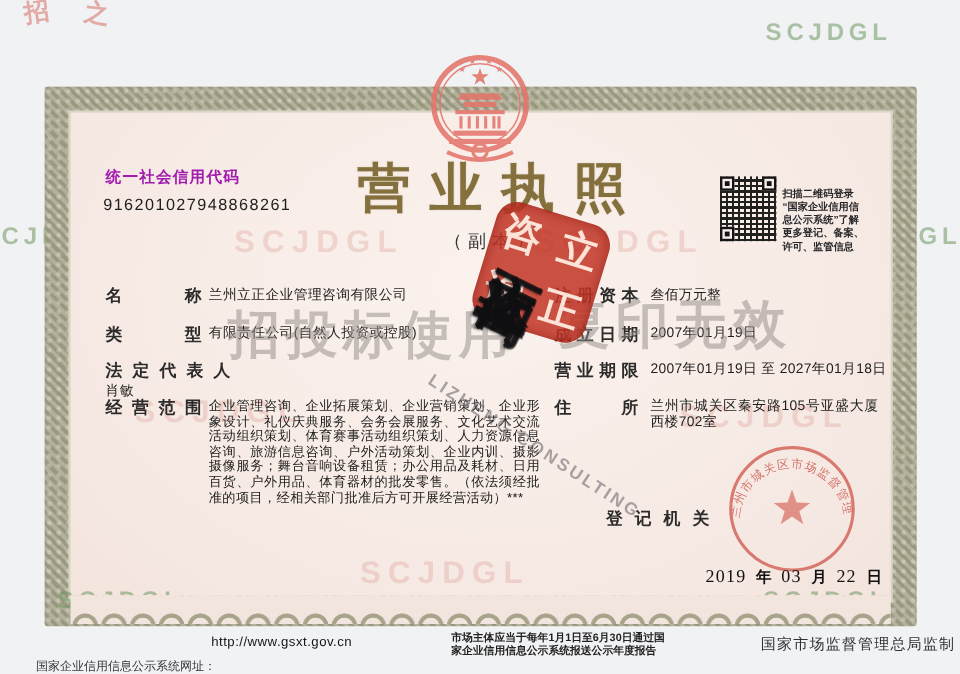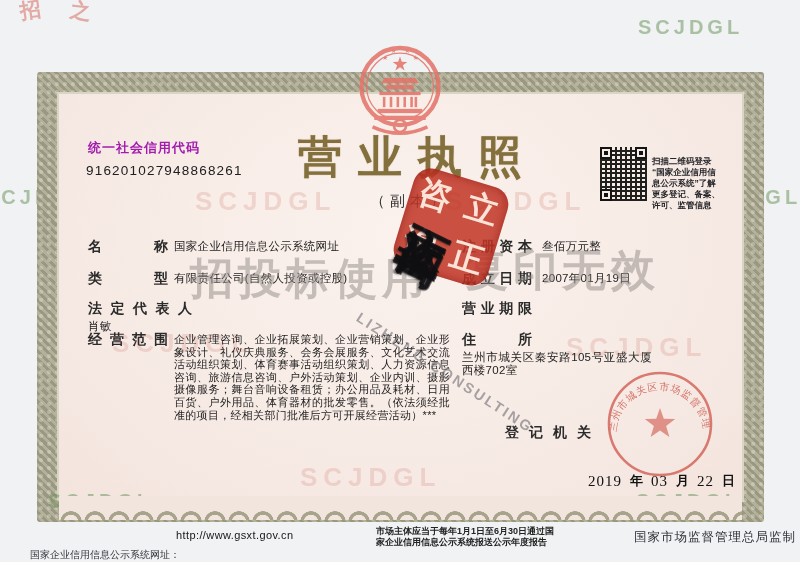--- a/index.html
+++ b/index.html
@@ -62,21 +62,21 @@
   .col-l .lbl { width:80px; margin-right:6px; }
   .col-r .lbl { width:70px; margin-right:10px; }
   .r-name { left:88px; top:238px; width:370px; }
   .r-type { left:88px; top:270px; width:370px; }
   .r-rep  { left:88px; top:300px; width:370px;flex-direction:column; } .r-rep .lbl { width:104px; }
   .r-scope{ left:88px; top:331px; width:366px; }
   .r-scope .val { width:276px; text-align:justify; font-size:11px; line-height:12.6px; }
   .r-cap  { left:462px; top:238px; width:280px; }
   .r-est  { left:462px; top:270px; width:280px; }
   .r-term { left:462px; top:300px; width:288px; }
-  .r-addr { left:462px; top:331px; width:280px;flex-direction:column; }
+  .r-addr { left:462px; top:331px; width:280px; }
   .r-addr .val { width:190px; text-align:justify; }
 
   
   .authority { position:absolute; left:505px; top:424px; width:86px; z-index:3;
     font-size:14px; font-weight:bold; color:#2b2b2b; text-align:justify; text-align-last:justify; }
   .issue-date { position:absolute; left:588px; top:472px; z-index:5; display:flex; gap:8px;
     align-items:flex-end; color:#111; }
   .issue-date .num { font-family:"Liberation Serif", serif; font-size:15px; letter-spacing:1px; }
   .issue-date .unit { font-size:13px; font-weight:bold; }
 
@@ -172,21 +172,21 @@
     <div class="finder f-bl"></div>
   </div>
   <div class="qr-caption">扫描二维码登录
 “国家企业信用信
 息公示系统”了解
 更多登记、备案、
 许可、监管信息</div>
 
   <div class="row col-l r-name">
     <span class="lbl">名称</span>
-    <span class="val">国家企业信用信息公示系统网址</span>
+    <span class="val">兰州立正企业管理咨询有限公司</span>
   </div>
   <div class="row col-l r-type">
     <span class="lbl">类型</span>
     <span class="val">有限责任公司(自然人投资或控股)</span>
   </div>
   <div class="row col-l r-rep">
     <span class="lbl">法定代表人</span>
     <span class="val">肖敏</span>
   </div>
   <div class="row col-r r-cap">
@@ -197,20 +197,21 @@
   <div class="row col-l r-scope">
     <span class="lbl">经营范围</span>
     <span class="val">企业管理咨询、企业拓展策划、企业营销策划、企业形象设计、礼仪庆典服务、会务会展服务、文化艺术交流活动组织策划、体育赛事活动组织策划、人力资源信息咨询、旅游信息咨询、户外活动策划、企业内训、摄影摄像服务；舞台音响设备租赁；办公用品及耗材、日用百货、户外用品、体育器材的批发零售。（依法须经批准的项目，经相关部门批准后方可开展经营活动）***</span>
   </div>
   <div class="row col-r r-est">
     <span class="lbl">成立日期</span>
     <span class="val">2007年01月19日</span>
   </div>
   <div class="row col-r r-term">
     <span class="lbl">营业期限</span>
+    <span class="val">2007年01月19日 至 2027年01月18日</span>
   </div>
   <div class="row col-r r-addr">
     <span class="lbl">住所</span>
     <span class="val">兰州市城关区秦安路105号亚盛大厦西楼702室</span>
   </div>
 
   <div class="authority">登记机关</div>
   <div class="issue-date">
     <span class="num">2019</span>
     <span class="unit">年</span>

